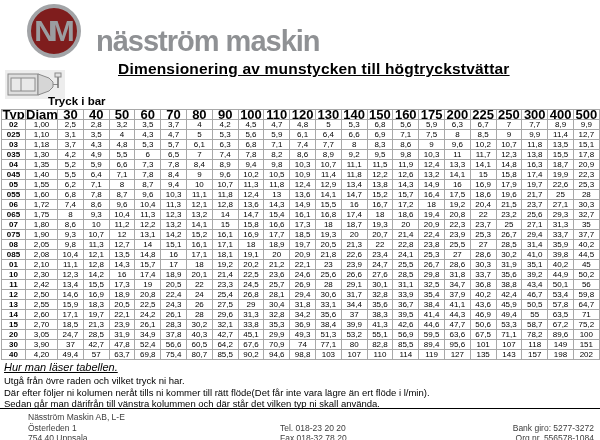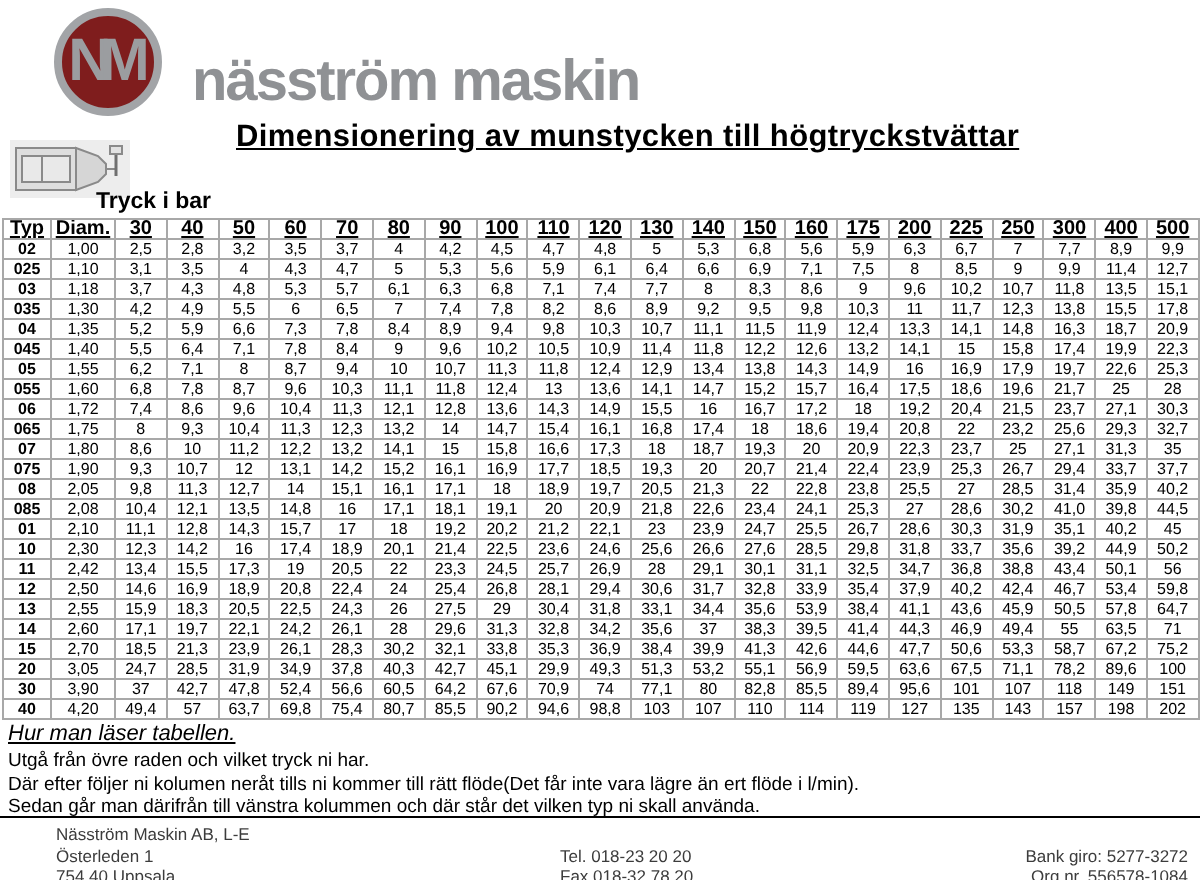--- a/index.html
+++ b/index.html
@@ -44,21 +44,21 @@
     position: absolute; left: 1px; top: 109px; width: 598px;
     border-collapse: collapse; table-layout: fixed;
   }
   .flow-table th, .flow-table td {
     border: 1px solid #a8a8a8;
     text-align: center; vertical-align: middle;
     font-size: 8px; line-height: 9px; height: 10px;
     padding: 0; overflow: hidden; white-space: nowrap;
   }
   .flow-table thead th {
-    font-weight: bold; text-decoration: underline; font-size: 10px;
+    font-weight: bold; text-decoration: underline; font-size: 13px;
     border-top: 1px solid #a8a8a8;
   }
   .flow-table td.typ { font-weight: bold; }
   
   .howto { position: absolute; left: 4px; top: 361px; width: 592px; }
   .howto-heading {
     font-size: 11px; font-weight: normal; font-style: italic;
     text-decoration: underline; margin-bottom: 2px;
   }
   .howto-line { font-size: 9.5px; line-height: 11.5px; }
@@ -612,21 +612,21 @@
         <td>22,5</td>
         <td>24,3</td>
         <td>26</td>
         <td>27,5</td>
         <td>29</td>
         <td>30,4</td>
         <td>31,8</td>
         <td>33,1</td>
         <td>34,4</td>
         <td>35,6</td>
-        <td>53,9</td>
+        <td>36,7</td>
         <td>38,4</td>
         <td>41,1</td>
         <td>43,6</td>
         <td>45,9</td>
         <td>50,5</td>
         <td>57,8</td>
         <td>64,7</td>
       </tr>
       <tr>
         <td class="typ">14</td>

